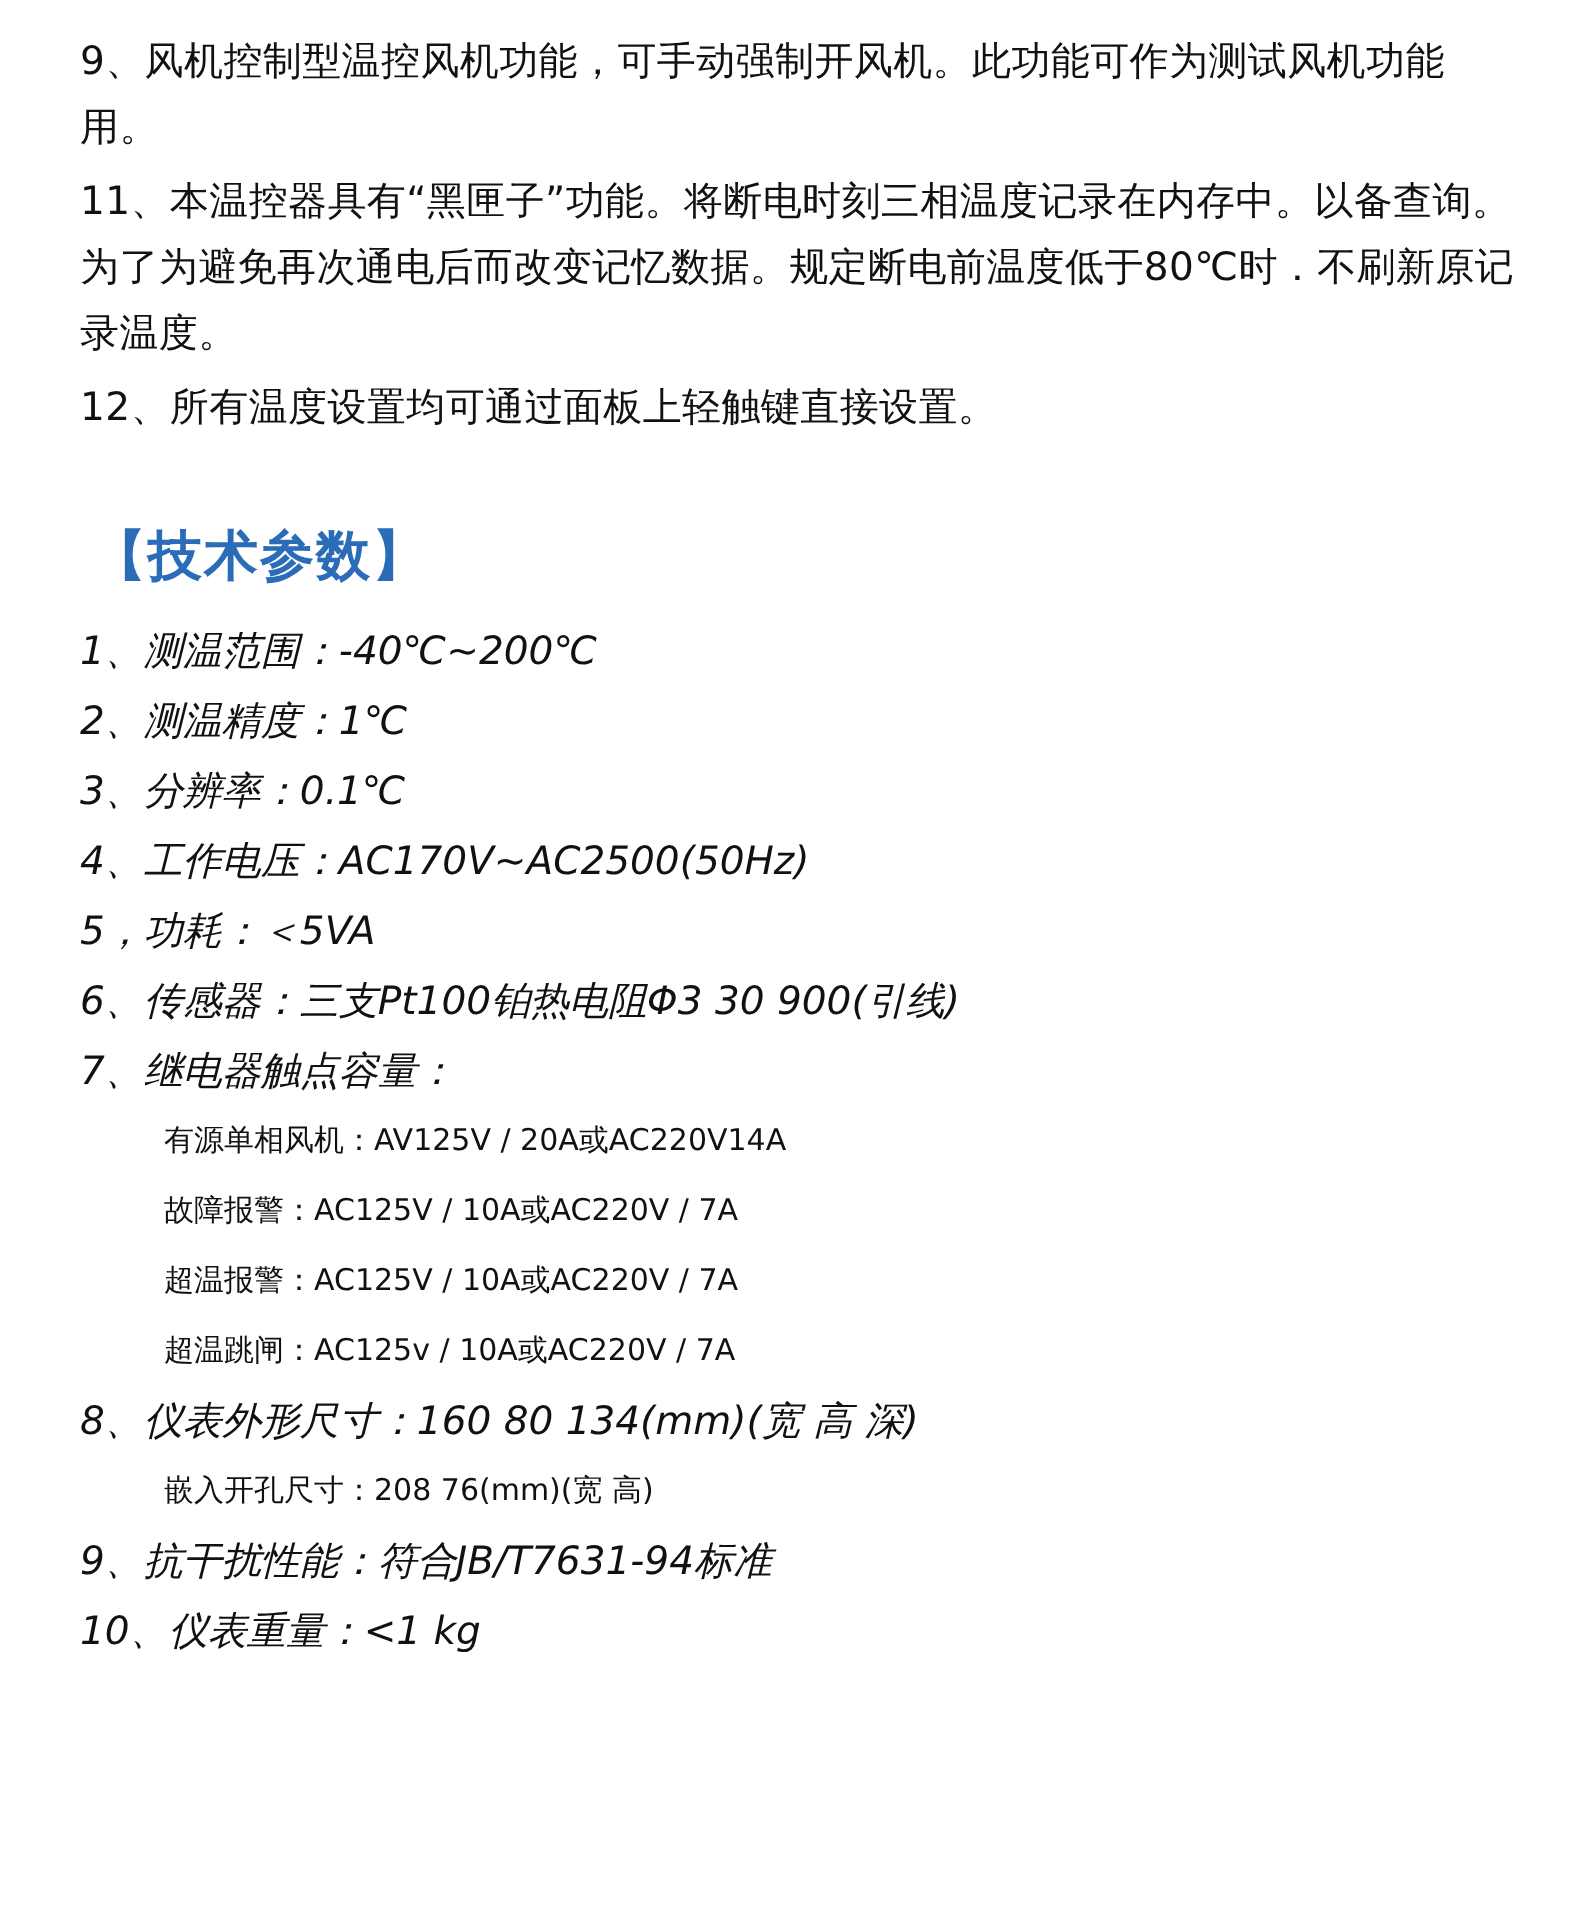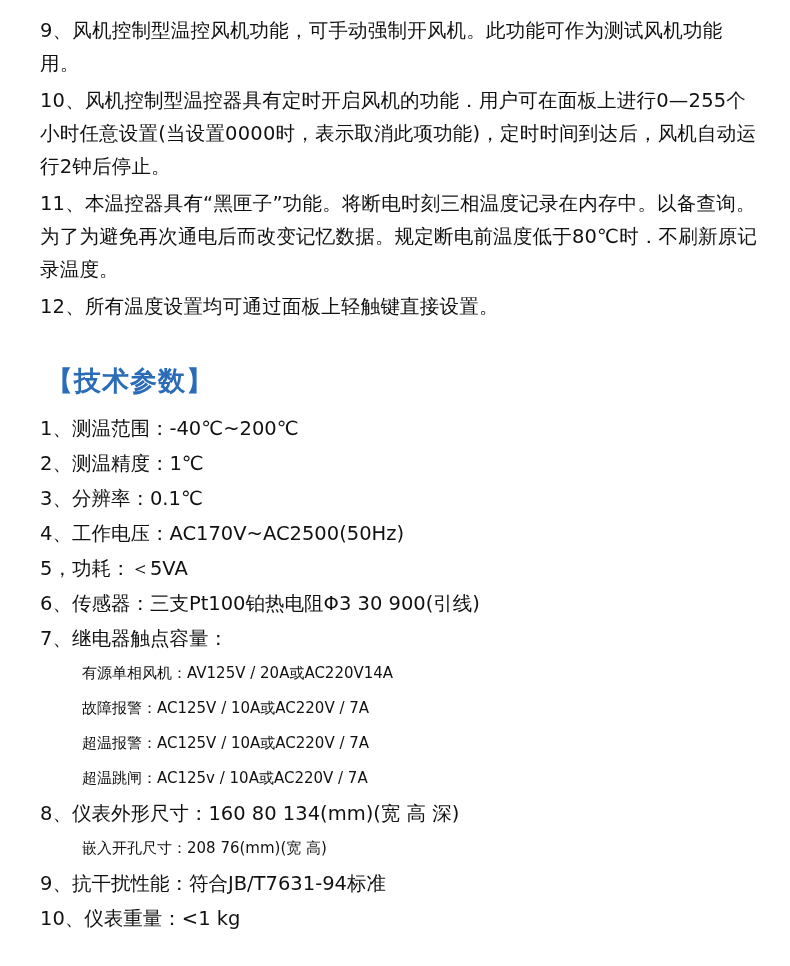--- a/index.html
+++ b/index.html
@@ -35,41 +35,41 @@
     color: #2b6cb8;
     margin: 40px 0 12px 6px;
     letter-spacing: 1px;
   }
   .spec-line {
     font-size: 19.5px;
     line-height: 35px;
     margin: 0;
     color: #111111;
     white-space: nowrap;
+    font-style: italic;
   }
   .spec-sub {
     font-size: 15px;
     line-height: 35px;
     margin: 0;
     padding-left: 42px;
     color: #111111;
     white-space: nowrap;
   }
   .block-top {
     margin-top: 4px;
   }
 </style>
 </head>
 <body>
 
 <div class="page">
 
   <div class="block-top">
     <p class="para">9、风机控制型温控风机功能，可手动强制开风机。此功能可作为测试风机功能用。</p>
-    <p class="para">10、风机控制型温控器具有定时开启风机的功能．用户可在面板上进行0—255个小时任意设置(当设置0000时，表示取消此项功能)，定时时间到达后，风机自动运行2钟后停止。</p>
     <p class="para">11、本温控器具有“黑匣子”功能。将断电时刻三相温度记录在内存中。以备查询。为了为避免再次通电后而改变记忆数据。规定断电前温度低于80℃时．不刷新原记录温度。</p>
     <p class="para">12、所有温度设置均可通过面板上轻触键直接设置。</p>
   </div>
 
   <div class="section-title">【技术参数】</div>
 
   <div>
     <p class="spec-line">1、测温范围：-40℃~200℃</p>
     <p class="spec-line">2、测温精度：1℃</p>
     <p class="spec-line">3、分辨率：0.1℃</p>

